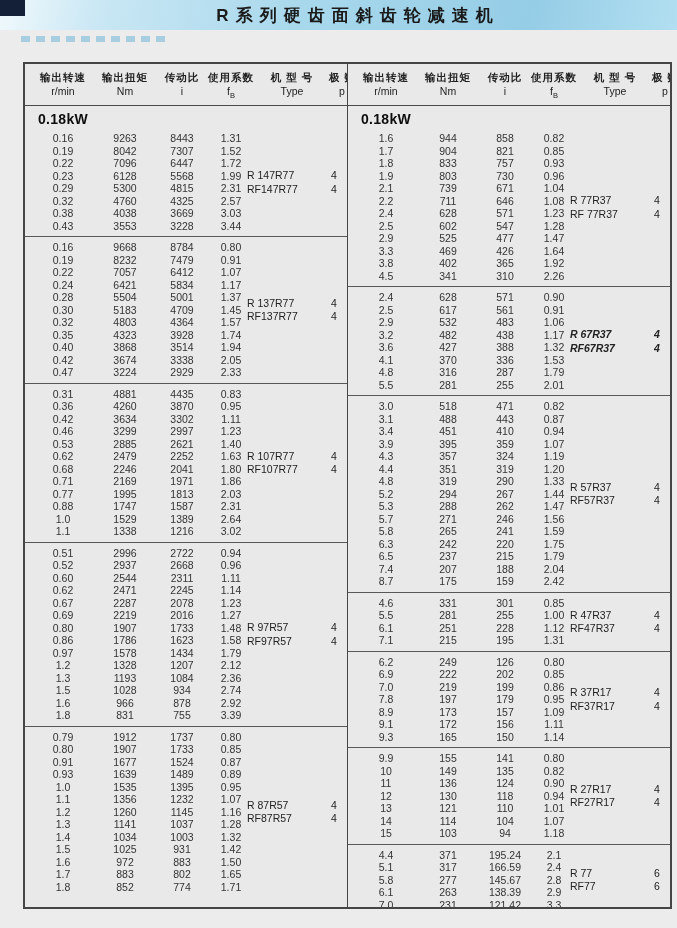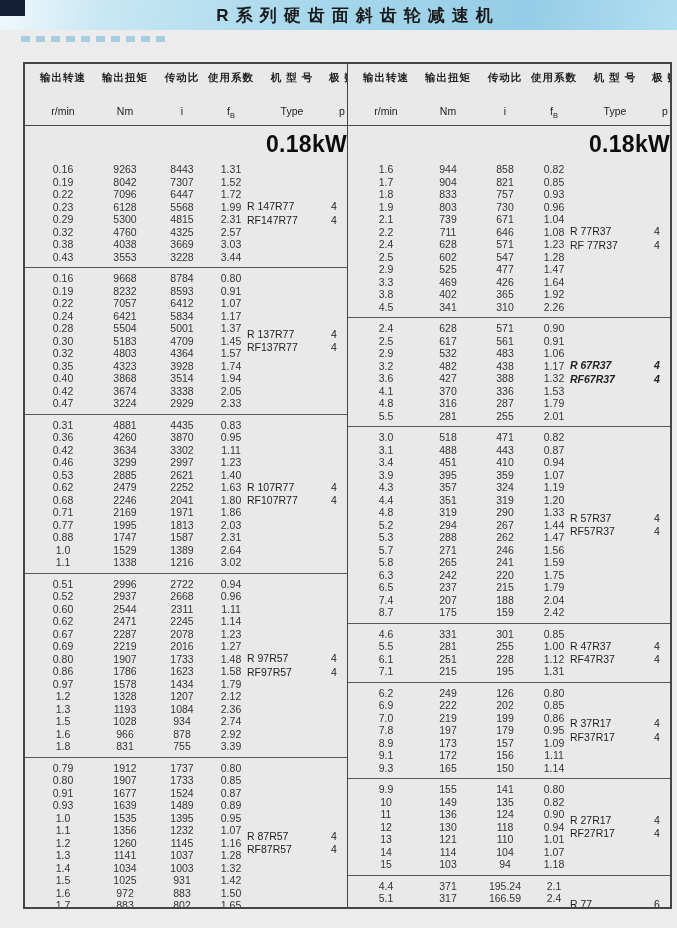--- a/index.html
+++ b/index.html
@@ -16,24 +16,24 @@
 
   .spec-table{position:absolute;left:23px;top:62px;width:645px;height:843px;
     border:2px solid #454545;background:#e9e9e9;display:flex;overflow:hidden;}
   .half{flex:1;overflow:hidden;}
   .half.right{border-left:1.5px solid #454545;}
 
   .hdr{display:grid;grid-template-columns:60px 64px 50px 48px 74px 26px;
     padding:7px 0 5px 8px;border-bottom:1.5px solid #4a4a4a;}
   .hcell{text-align:center;}
   .cn{font-size:10.5px;font-weight:700;color:#222;letter-spacing:1px;white-space:nowrap;}
-  .unit{font-size:10.5px;color:#222;margin-top:20px;}
+  .unit{font-size:10.5px;color:#222;margin-top:0;}
   .unit sub{font-size:7.5px;}
 
-  .sec{font-size:23px;font-weight:700;color:#0d0d0d;padding:5px 0 1px 13px;letter-spacing:.3px;text-align:right;}
+  .sec{font-size:14px;font-weight:700;color:#0d0d0d;padding:5px 0 1px 13px;letter-spacing:.3px;}
 
   .blk{position:relative;padding:4px 0 4px 0;}
   .blk+.blk{border-top:1px solid #585858;}
   .nums{display:grid;grid-template-columns:60px 64px 50px 48px;margin-left:8px;}
   .cell{height:12.5px;line-height:12.5px;font-size:10.5px;color:#333;text-align:center;}
   .mdl{position:absolute;right:0;top:50%;transform:translateY(-50%);width:102px;
     font-size:10.5px;color:#222;}
   .mdl.bold{font-weight:700;font-style:italic;}
   .mrow{display:flex;line-height:13.5px;}
   .mtype{width:74px;white-space:pre;text-align:left;padding-left:2px;}
@@ -126,21 +126,21 @@
             </div>
           </div>
           <div class="blk">
             <div class="nums">
               <div class="cell">0.16</div>
               <div class="cell">9668</div>
               <div class="cell">8784</div>
               <div class="cell">0.80</div>
               <div class="cell">0.19</div>
               <div class="cell">8232</div>
-              <div class="cell">8593</div>
+              <div class="cell">7479</div>
               <div class="cell">0.91</div>
               <div class="cell">0.22</div>
               <div class="cell">7057</div>
               <div class="cell">6412</div>
               <div class="cell">1.07</div>
               <div class="cell">0.24</div>
               <div class="cell">6421</div>
               <div class="cell">5834</div>
               <div class="cell">1.17</div>
               <div class="cell">0.28</div>

